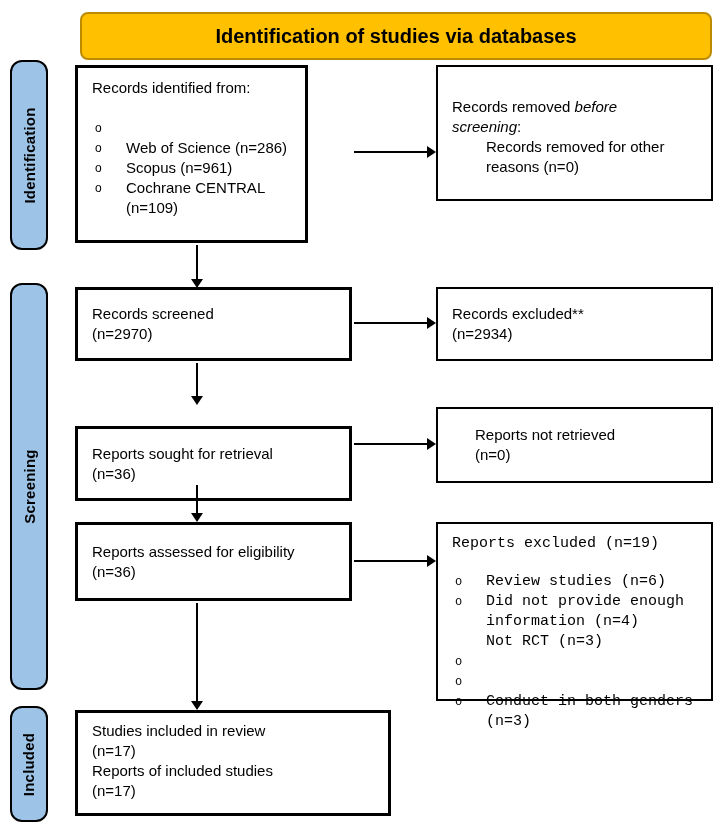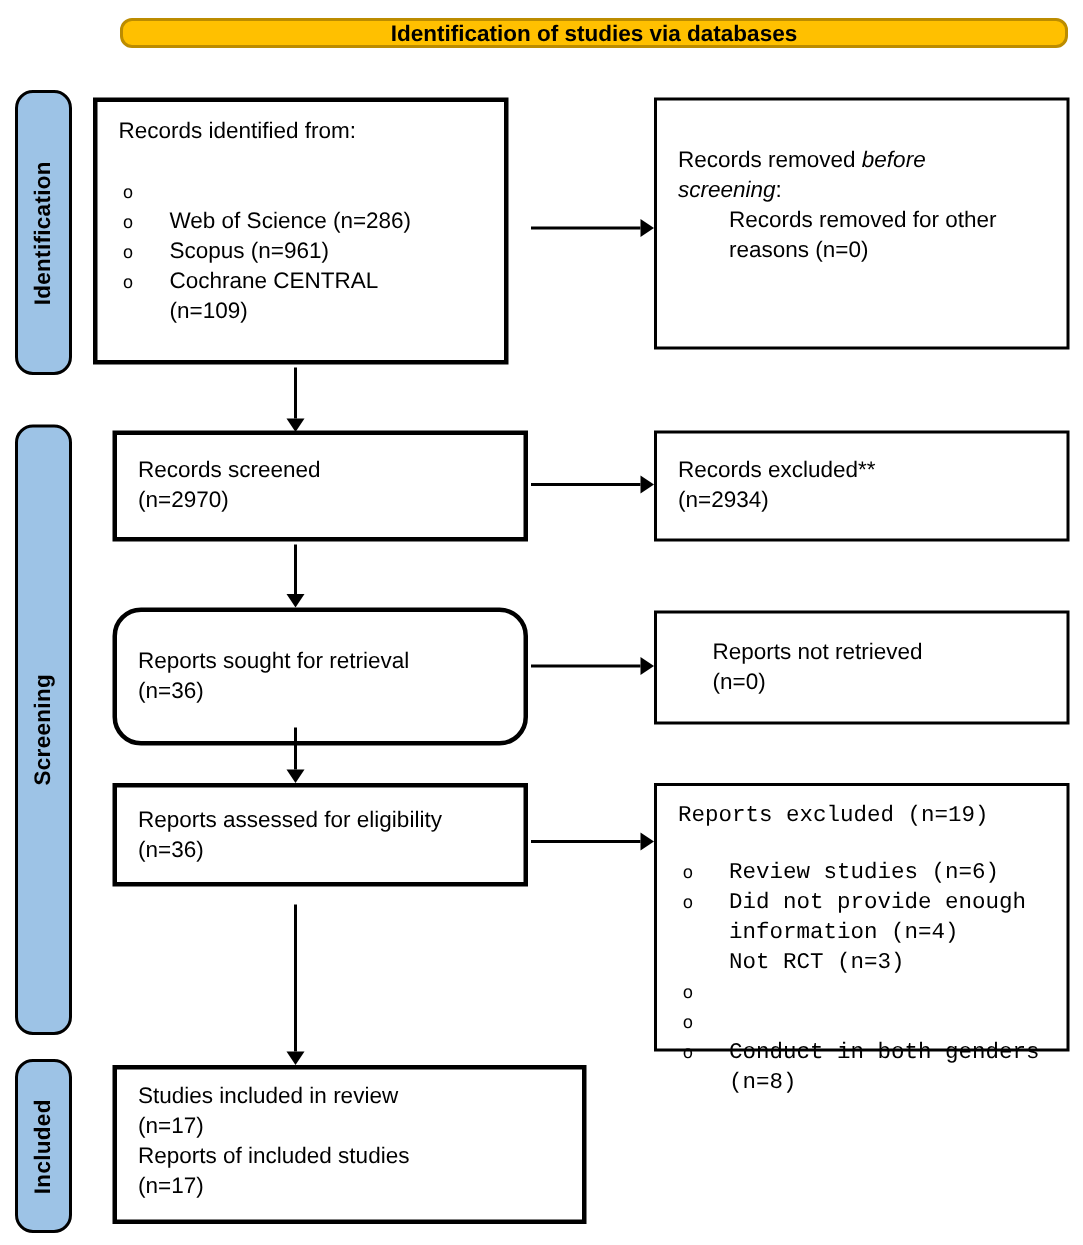--- a/index.html
+++ b/index.html
@@ -2,26 +2,26 @@
 <html style="--header-fill: #FFC000; --header-border: #BC8C00; --stage-fill: #9DC3E6; --stage-border: #000000;"><head>
 <meta charset="utf-8">
 <style>
   html,body{margin:0;padding:0;background:#ffffff;}
   .canvas{
     position:relative;width:722px;height:830px;background:#fff;
     font-family:"Liberation Sans",sans-serif;color:#000;overflow:hidden;
   }
   
   .banner{
-    position:absolute;left:80px;top:12px;width:632px;height:20px;
+    position:absolute;left:80px;top:12px;width:632px;height:48px;
     background:var(--header-fill,#FFC000);
     border:2px solid var(--header-border,#BC8C00);
     border-radius:8px;box-sizing:border-box;
     display:flex;align-items:center;justify-content:center;
-    font-weight:bold;font-size:15px;
+    font-weight:bold;font-size:20px;
   }
   
   .stage{
     position:absolute;left:10px;width:38px;
     background:var(--stage-fill,#9DC3E6);
     border:2px solid var(--stage-border,#000);
     border-radius:12px;box-sizing:border-box;
     display:flex;align-items:center;justify-content:center;overflow:visible;
   }
   .stage .vtext{
@@ -32,27 +32,27 @@
   .stage-screening{top:283px;height:407px;}
   .stage-included{top:706px;height:116px;}
   
   .node{
     position:absolute;background:#fff;border:3px solid #000;box-sizing:border-box;
     font-size:15px;line-height:20px;
   }
   .node.right{border-width:2px;}
   .center{display:flex;flex-direction:column;justify-content:center;padding:0 10px 0 14px;}
   .box-text{white-space:pre-line;}
-  .b1{left:62px;top:65px;width:277px;height:178px;padding:10px 8px 0 14px;}
-  .r1{left:436px;top:65px;width:277px;height:168px;padding:30px 8px 0 14px;}
+  .b1{left:75px;top:65px;width:233px;height:178px;padding:10px 8px 0 14px;}
+  .r1{left:436px;top:65px;width:277px;height:136px;padding:30px 8px 0 14px;}
   .b2{left:75px;top:287px;width:277px;height:74px;}
   .r2{left:436px;top:287px;width:277px;height:74px;}
-  .b3{left:75px;top:405px;width:277px;height:92px;border-radius:19px;}
+  .b3{left:75px;top:426px;width:277px;height:75px;}
   .r3{left:436px;top:407px;width:277px;height:76px;padding-left:37px;}
-  .b4{left:75px;top:522px;width:277px;height:69px;}
+  .b4{left:75px;top:522px;width:277px;height:79px;}
   .r4{left:436px;top:522px;width:277px;height:179px;padding:10px 4px 0 14px;font-family:Liberation Mono, monospace;}
   .b5{left:75px;top:710px;width:316px;height:106px;padding:8px 8px 0 14px;}
   
   .list{margin-top:20px;}
   .list.tight{margin-top:0;}
   .list.mid{margin-top:18px;}
   .li{display:flex;align-items:flex-start;padding-left:3px;}
   .li .marker{width:31px;flex:none;font-size:12px;line-height:20px;}
   .li .marker.hidden{visibility:hidden;}
   .li .li-text{white-space:pre-line;flex:1;}
@@ -160,21 +160,21 @@
         </div>
         <div class="li">
           <span class="marker">o</span>
         </div>
         <div class="li">
           <span class="marker">o</span>
         </div>
         <div class="li">
           <span class="marker">o</span>
           <span class="li-text">Conduct in both genders
-(n=8)</span>
+(n=3)</span>
         </div>
       </div>
   </div>
 
   <div class="node b5">
     <div class="box-text">Studies included in review
 (n=17)
 Reports of included studies
 (n=17)</div>
   </div>

